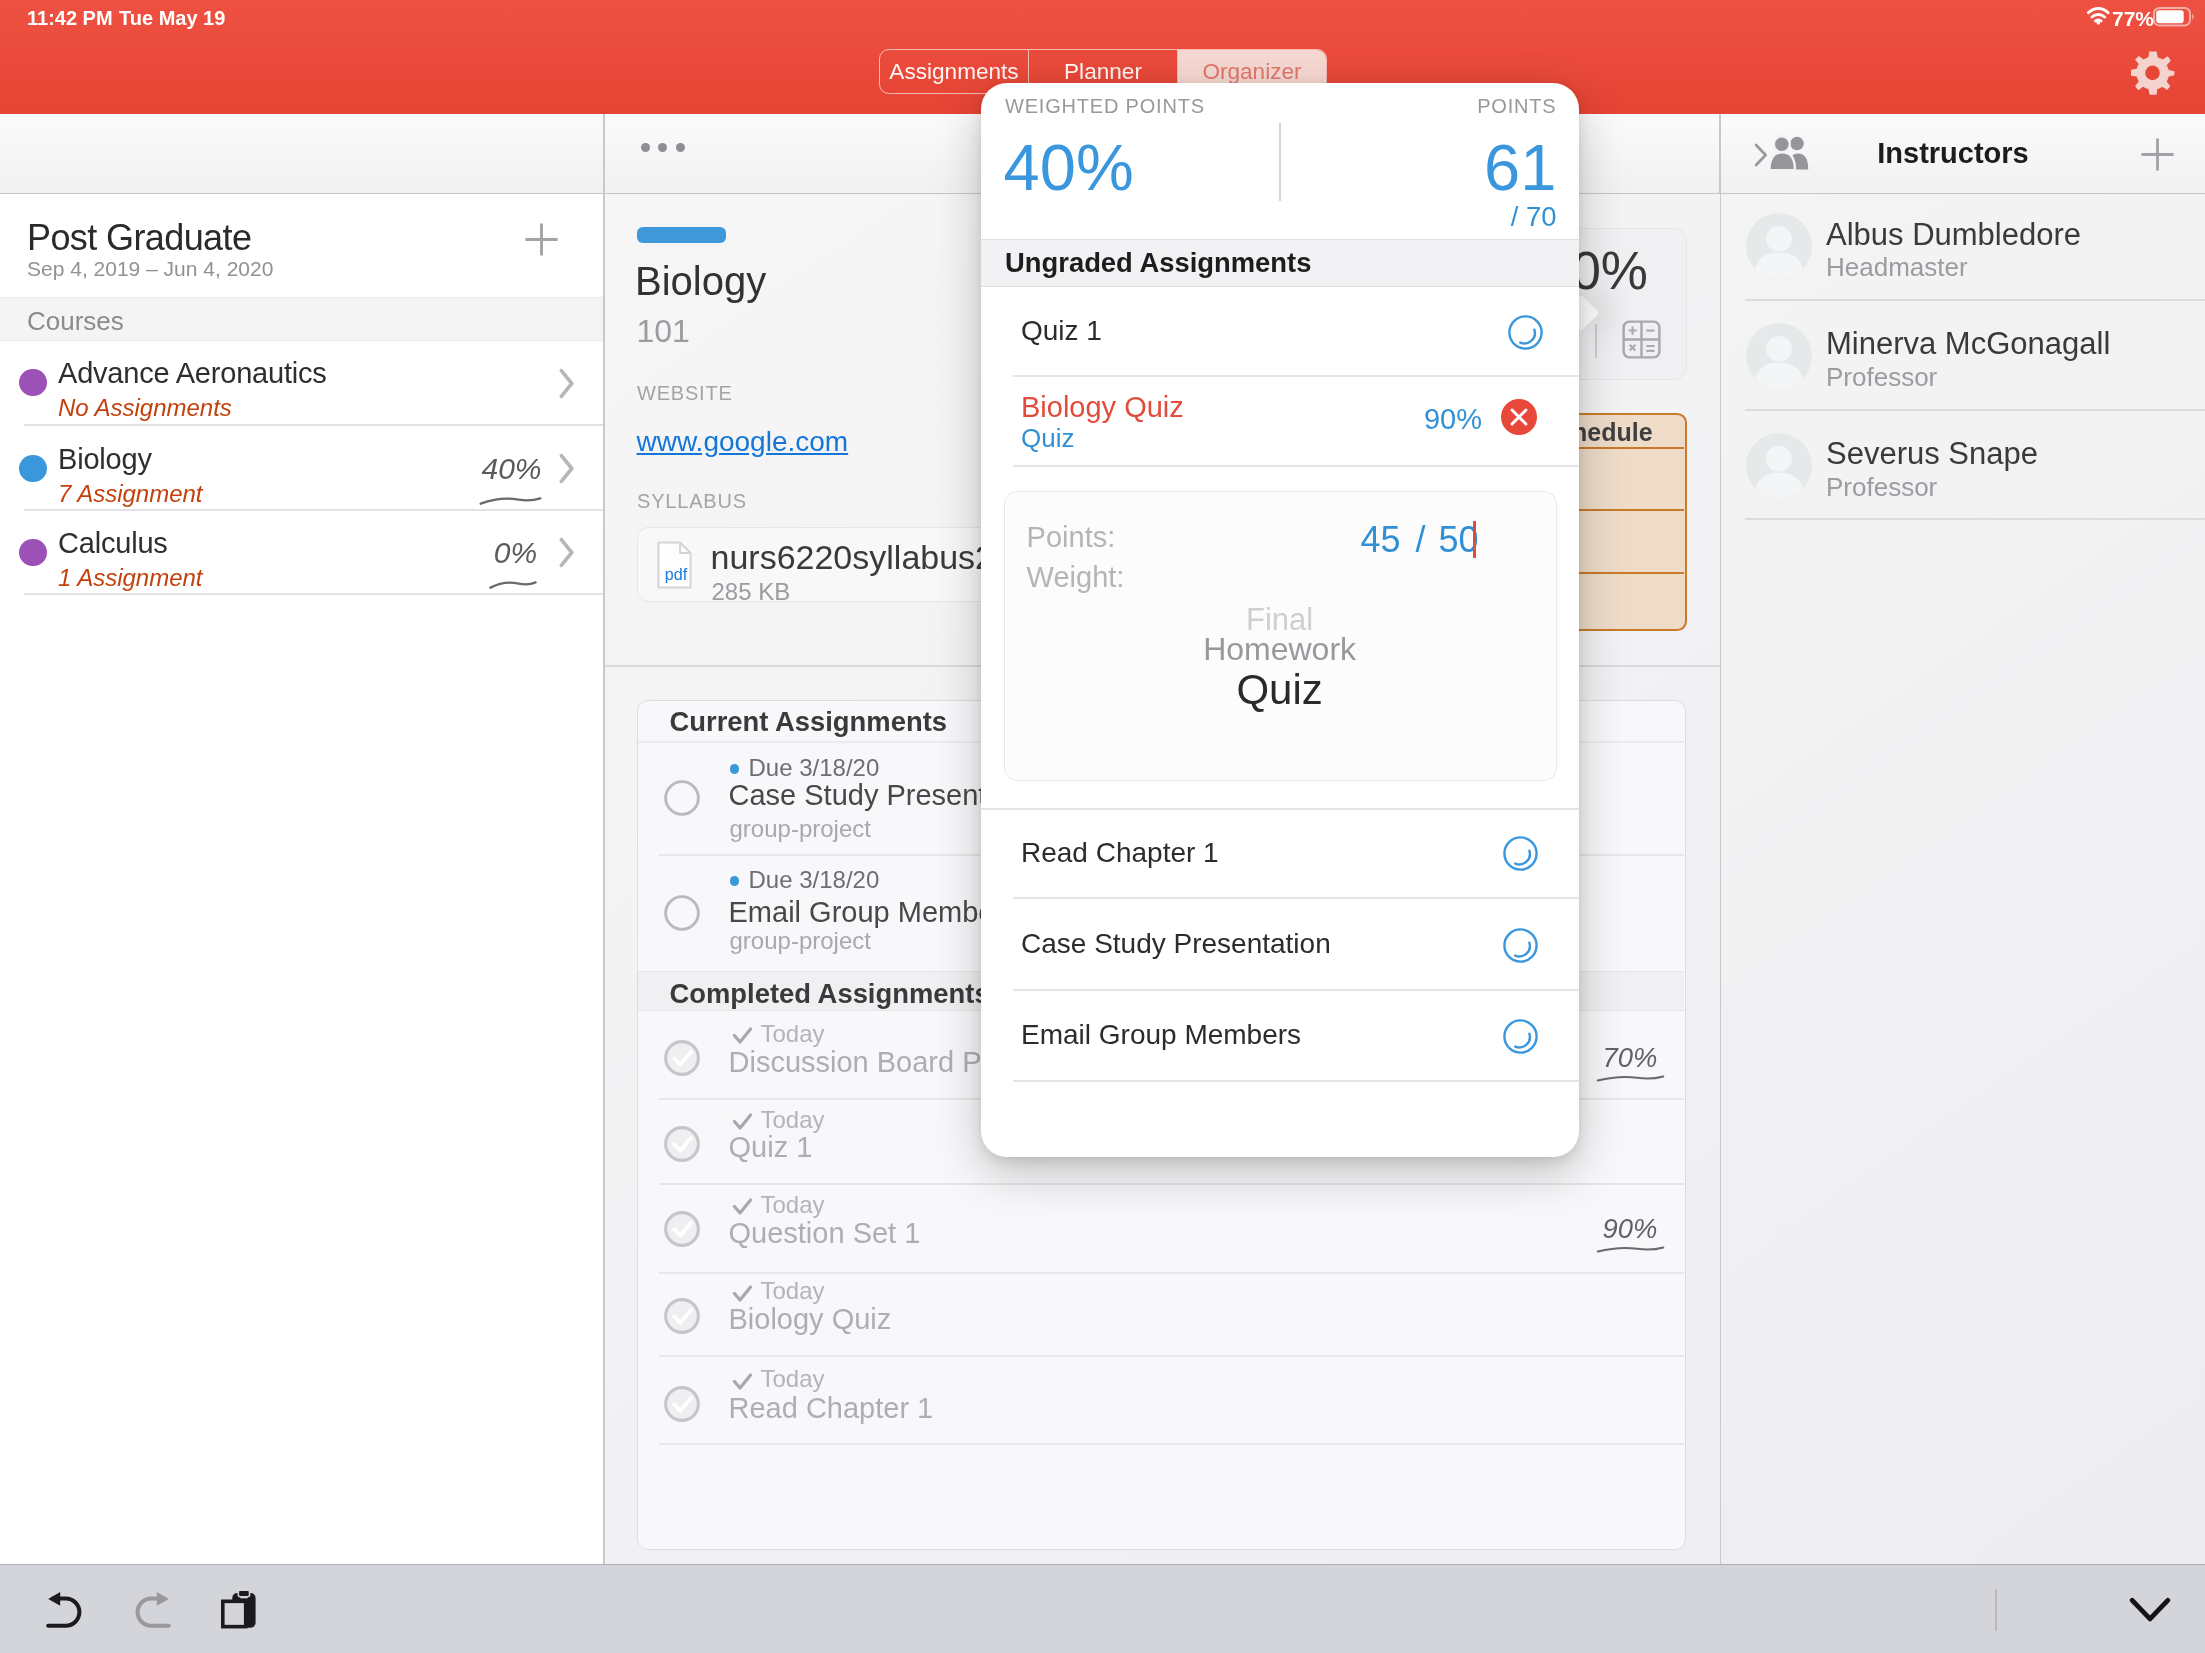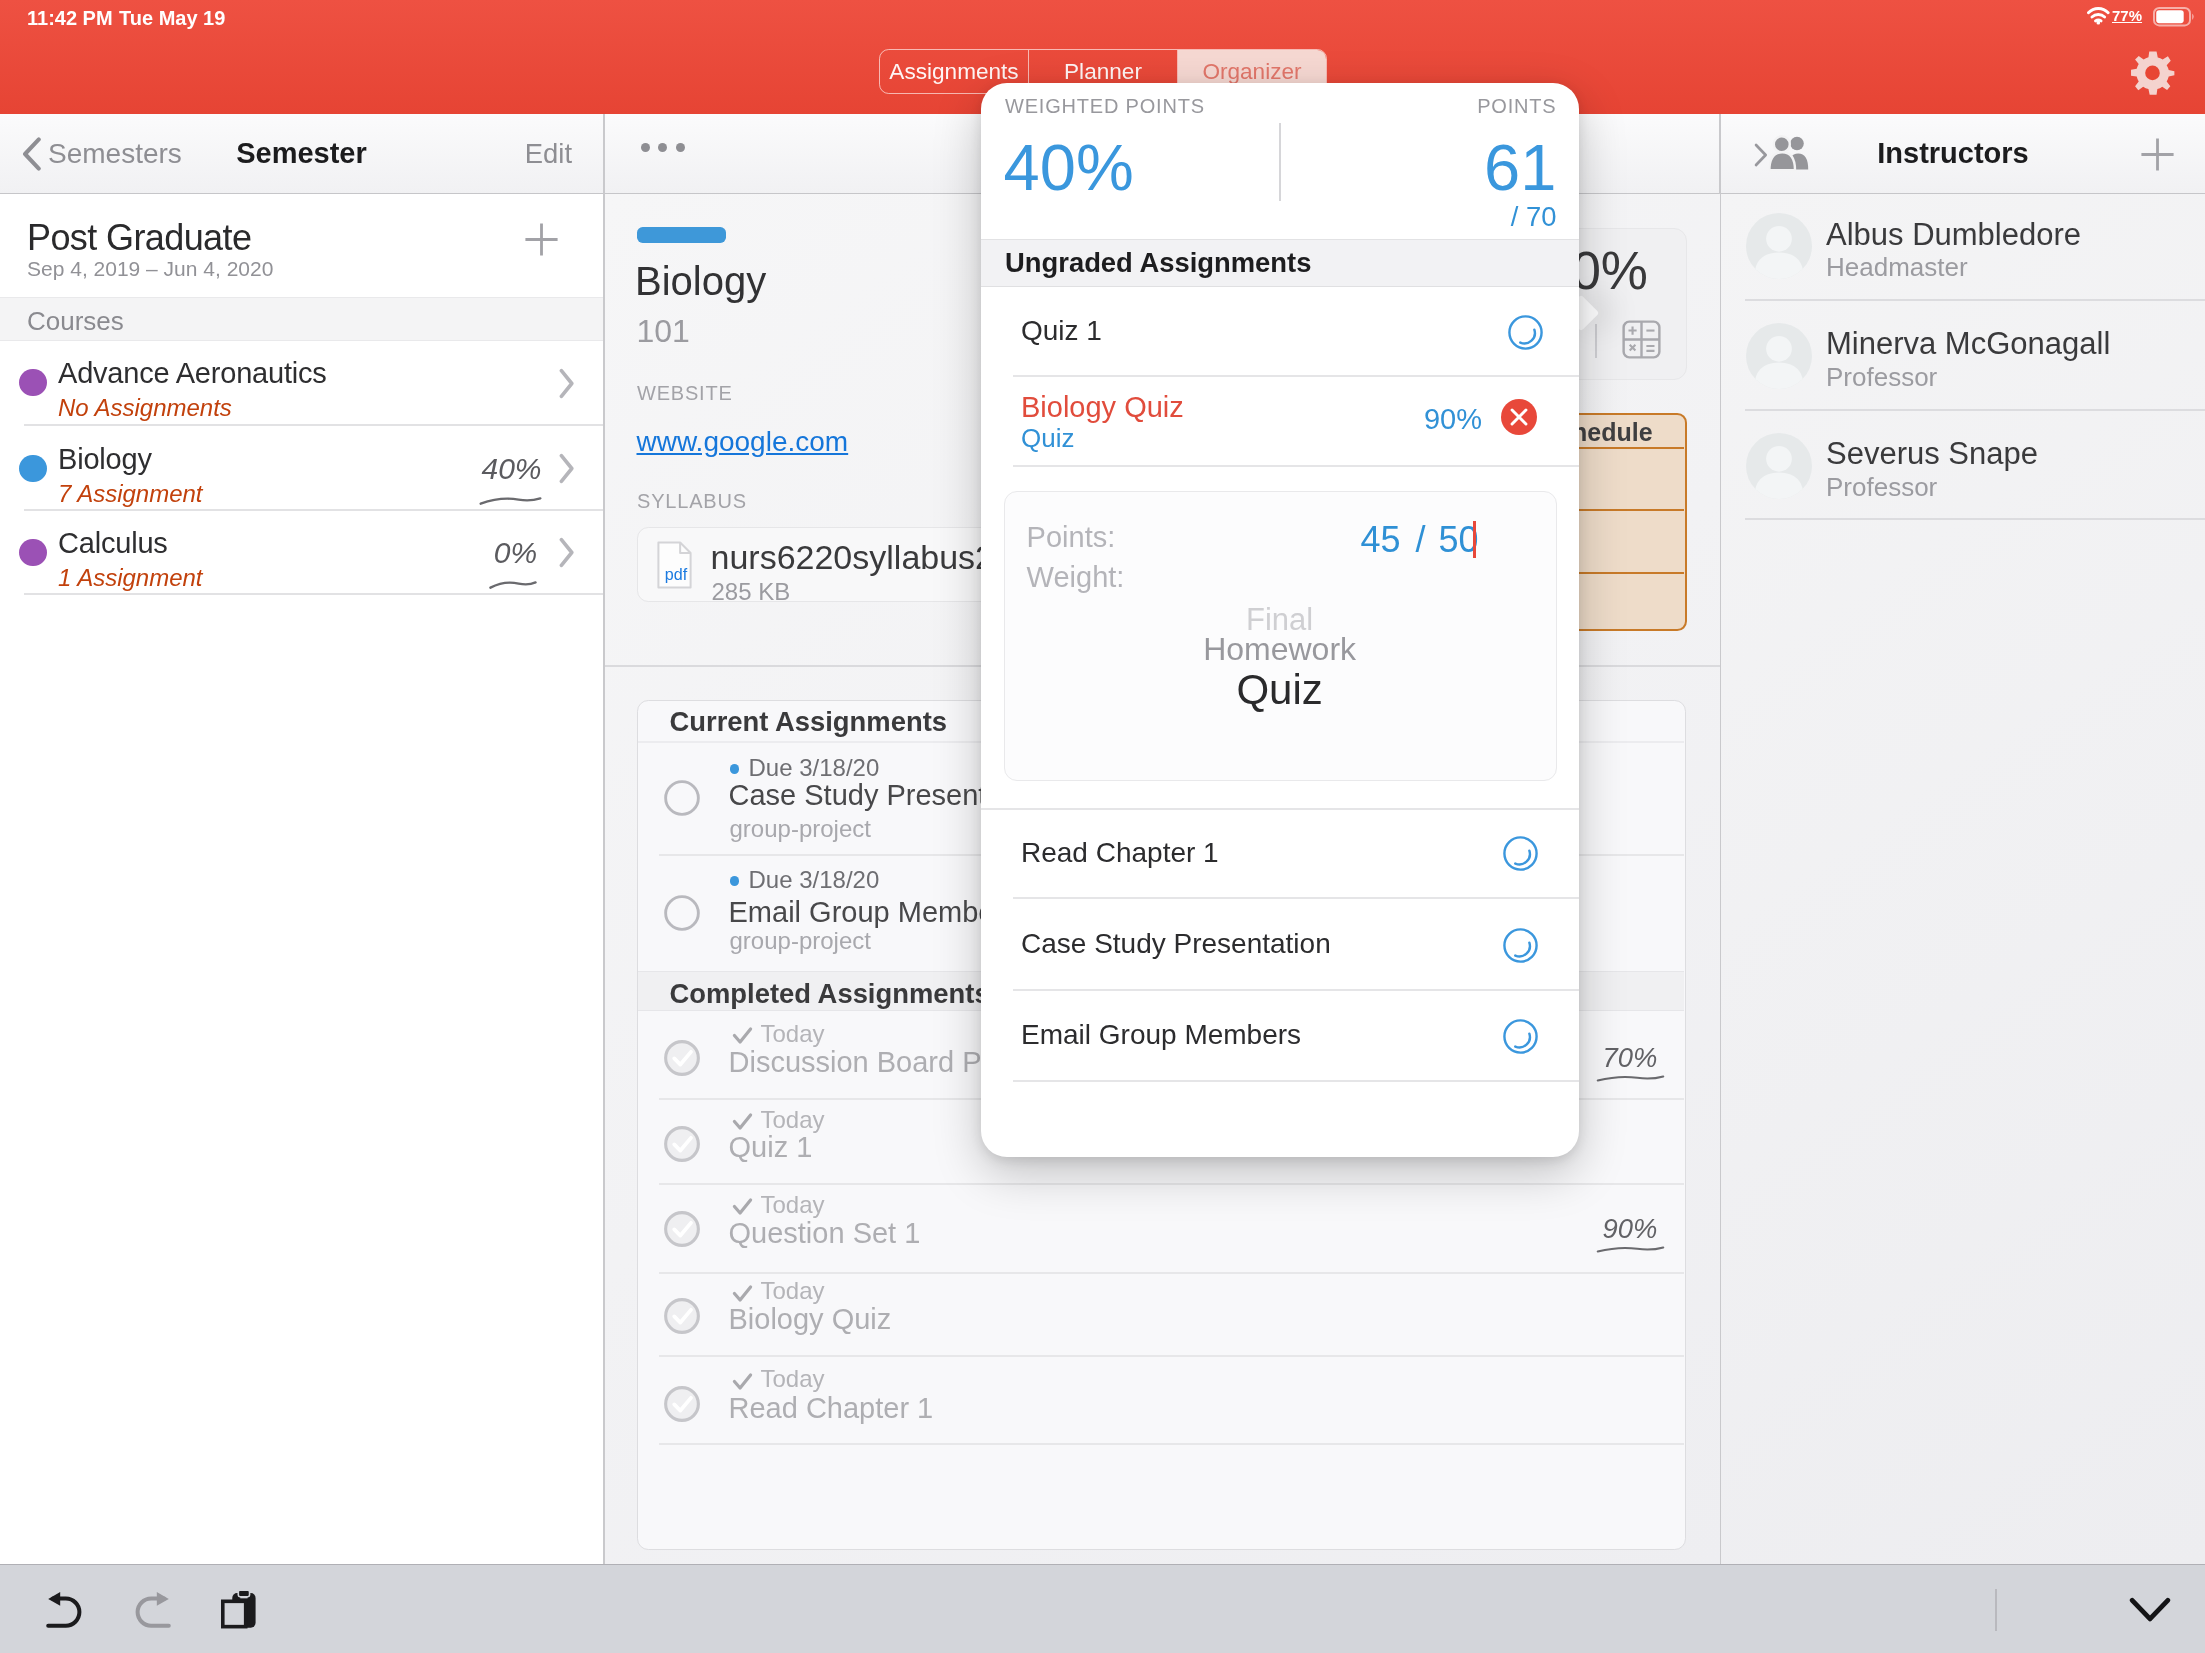--- a/index.html
+++ b/index.html
@@ -35,21 +35,21 @@
 <div id="redbar">
   <div class="sbtext" style="left:27px;font-size:20px;top:6.5px;">11:42 PM</div>
   <div class="sbtext" style="left:119px;font-size:20px;top:6.5px;">Tue May 19</div>
 
   <svg class="abs" style="left:2087px;top:7.3px;" width="22.6" height="18" viewBox="0 0 32 24">
     <path d="M2 7.5 A19 19 0 0 1 30 7.5" fill="none" stroke="#fff" stroke-width="4" stroke-linecap="round"></path>
     <path d="M7 13.5 A13 13 0 0 1 25 13.5" fill="none" stroke="#fff" stroke-width="4" stroke-linecap="round"></path>
     <path d="M12 19 A7 7 0 0 1 20 19" fill="none" stroke="#fff" stroke-width="4" stroke-linecap="round"></path>
     <circle cx="16" cy="21.5" r="2.6" fill="#fff"></circle>
   </svg>
-  <div class="sbtext" style="left:2112px;top:7.3px;font-size:15px;text-decoration:underline;">77%</div>
+  <div class="sbtext" style="left:2112px;top:7.3px;font-size:21px;">77%</div>
 
   <svg class="abs" style="left:2153px;top:7.3px;" width="42" height="19.4" viewBox="0 0 52 24">
     <rect x="1.2" y="1.2" width="44.6" height="21.6" rx="6.5" fill="none" stroke="rgba(255,255,255,0.55)" stroke-width="2.4"></rect>
     <rect x="4" y="4" width="34" height="16" rx="3.5" fill="#fff"></rect>
     <path d="M48.5 8 q3.8 4 0 8z" fill="rgba(255,255,255,0.55)"></path>
   </svg>
 
   <svg class="abs" style="left:2129px;top:49px;" width="47" height="47" viewBox="0 0 58 58">
     <g fill="#f4d3ce">
       <path d="M29 3 L34 3 L35.5 10.5 A19.5 19.5 0 0 1 41.5 13 L48 9 L51.5 14.5 L46.5 20 A19.5 19.5 0 0 1 49 26 L56 27.5 L56 32.5 L49 34 A19.5 19.5 0 0 1 46.5 40 L51 46 L47 50.5 L41 46.5 A19.5 19.5 0 0 1 35 49.5 L34 56.5 L25.5 56.5 L24 49.5 A19.5 19.5 0 0 1 17.5 46.5 L11.5 51 L7.5 46 L12 40 A19.5 19.5 0 0 1 9.5 34 L2.5 33 L2.5 25.5 L9.5 24.5 A19.5 19.5 0 0 1 12 18.5 L7.5 13 L12 8.5 L18 13 A19.5 19.5 0 0 1 24 10.2 L25 3 Z"></path>
@@ -69,28 +69,20 @@
 <div id="vdiv1"></div>
 <div id="vdiv2"></div>
 
 <style>
 .hgray{color:#8e8e93;} 
 .chev{stroke:#b5b5ba;stroke-width:4.5;fill:none;stroke-linecap:round;stroke-linejoin:round;}
 .rowtitle{font-size:29px;color:#2e2e30;letter-spacing:-0.2px;}
 .rowsub{font-size:24px;color:#c2410c;font-style:italic;}
 .pct{font-style:italic;color:#5b5b5f;font-size:30px;}
 </style>
-<div class="abs" style="left:0;top:114px;width:603px;height:80px;z-index:3;">
-  <svg class="abs" style="left:21px;top:23.4px;" width="21" height="34" viewBox="0 0 26 42">
-        <path d="M22 3 L5 21 L22 39" fill="none" stroke="#8e8e93" stroke-width="5" stroke-linecap="round" stroke-linejoin="round"></path>
-      </svg>
-  <div class="abs hgray" style="left:48px;top:24px;font-size:28px;">Semesters</div>
-  <div class="abs" style="left:0;top:22.6px;width:603px;text-align:center;font-size:29px;font-weight:bold;color:#1c1c1e;">Semester</div>
-  <div class="abs hgray" style="right:31px;top:24px;font-size:27.4px;">Edit</div>
-</div>
 <div class="abs" style="left:0;top:194px;width:603px;z-index:2;background:#fff;">
   <div class="abs" style="left:27px;top:22.6px;font-size:36px;letter-spacing:-0.6px;color:#2a2a2c;">Post Graduate</div>
   <div class="abs hgray" style="left:27px;top:63px;font-size:21px;color:#919196;">Sep 4, 2019 – Jun 4, 2020</div>
   <svg class="abs" style="left:523px;top:27.4px;" width="37" height="37" viewBox="0 0 46 46">
         <path d="M23 3 V43 M3 23 H43" stroke="#a2a2a7" stroke-width="3.5" fill="none"></path>
       </svg>
 
   <div class="abs" style="left:0;top:103px;width:603px;height:44px;background:#f4f4f5;border-top:0.8px solid #e9e9eb;border-bottom:0.8px solid #e9e9eb;">
     <div class="abs" style="left:27px;top:8px;font-size:26px;color:#8a8a8f;">Courses</div>
   </div>

